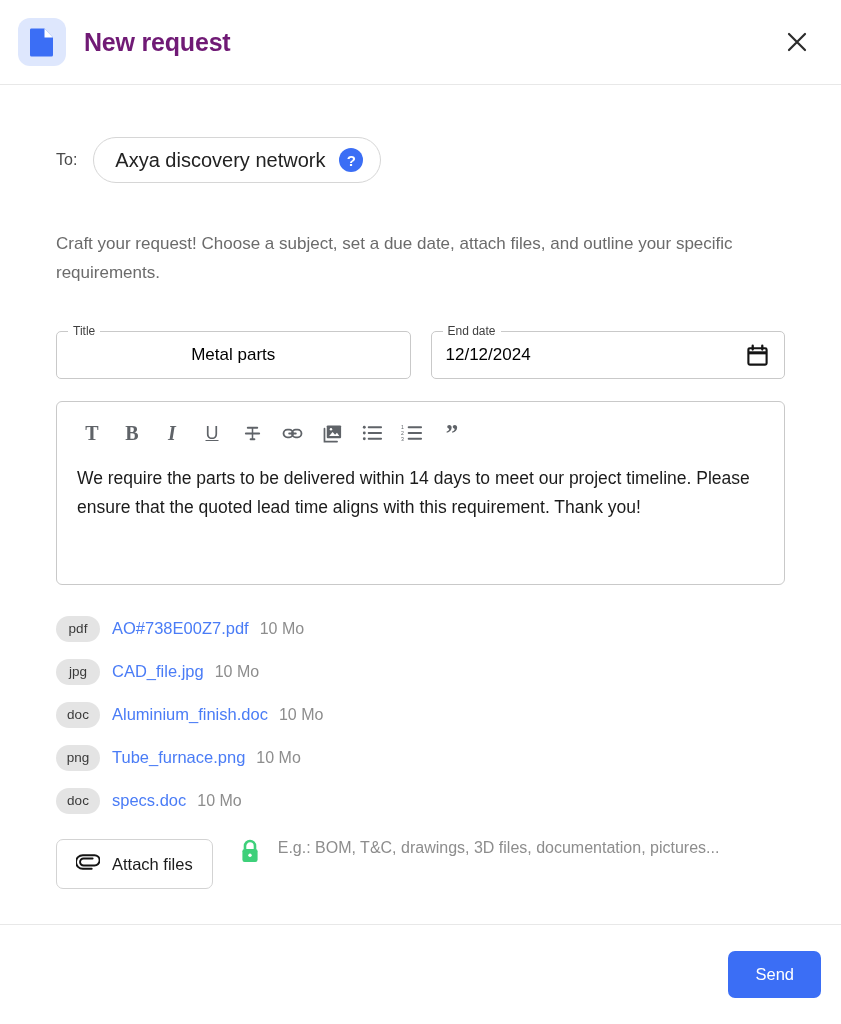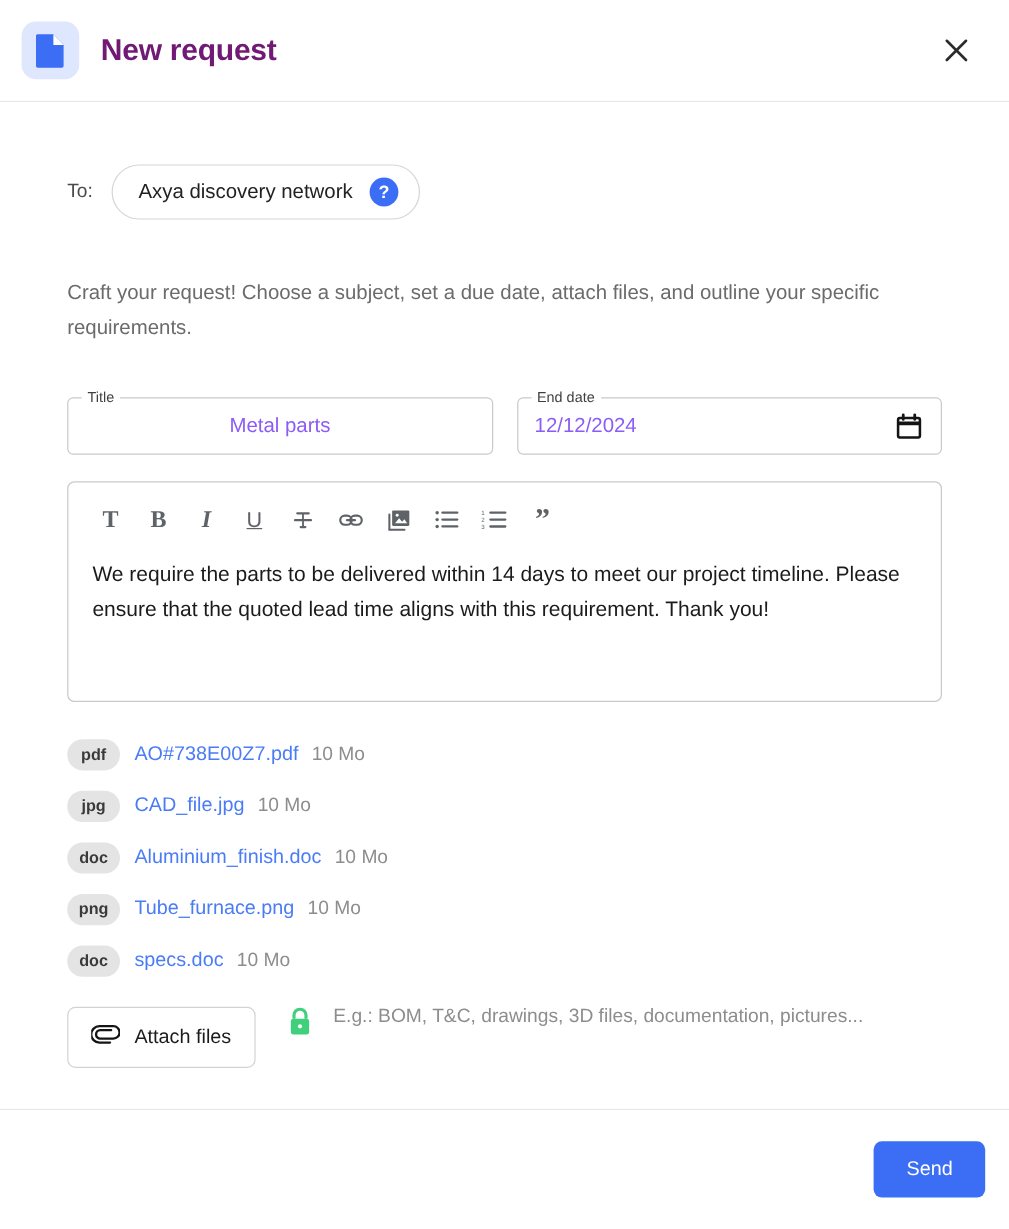--- a/index.html
+++ b/index.html
@@ -75,21 +75,21 @@
     display: inline-flex;
     align-items: center;
     gap: 14px;
     border: 1px solid #d6d6d6;
     border-radius: 32px;
     padding: 10px 17px 10px 21px;
     background: #fff;
     cursor: pointer;
   }
   .recipient-name {
-    font-size: 17px;
+    font-size: 20px;
     color: #222;
   }
   .help-badge {
     width: 24px;
     height: 24px;
     border-radius: 50%;
     background: #3b6ef5;
     color: #fff;
     font-size: 15px;
     font-weight: bold;
@@ -131,21 +131,21 @@
     top: -8px;
     left: 11px;
     background: #fff;
     padding: 0 5px;
     font-size: 12px;
     color: #3f3f3f;
     line-height: 14px;
   }
   .field-value {
     font-size: 17px;
-    color: #8b5cf6;
+    color: #000000;
     flex: 1 1 auto;
     white-space: nowrap;
     overflow: hidden;
   }
   .calendar-btn {
     width: 26px;
     height: 26px;
     display: flex;
     align-items: center;
     justify-content: center;
@@ -201,21 +201,20 @@
     width: 44px;
     height: 26px;
     border-radius: 13px;
     background: #e4e4e4;
     color: #3a3a3a;
     font-size: 13.5px;
     display: flex;
     align-items: center;
     justify-content: center;
     flex: none;
-    font-weight: bold;
   }
   .file-name {
     margin-left: 12px;
     font-size: 16.5px;
     color: #4a7cf6;
     cursor: pointer;
   }
   .file-size {
     margin-left: 11px;
     font-size: 16px;

